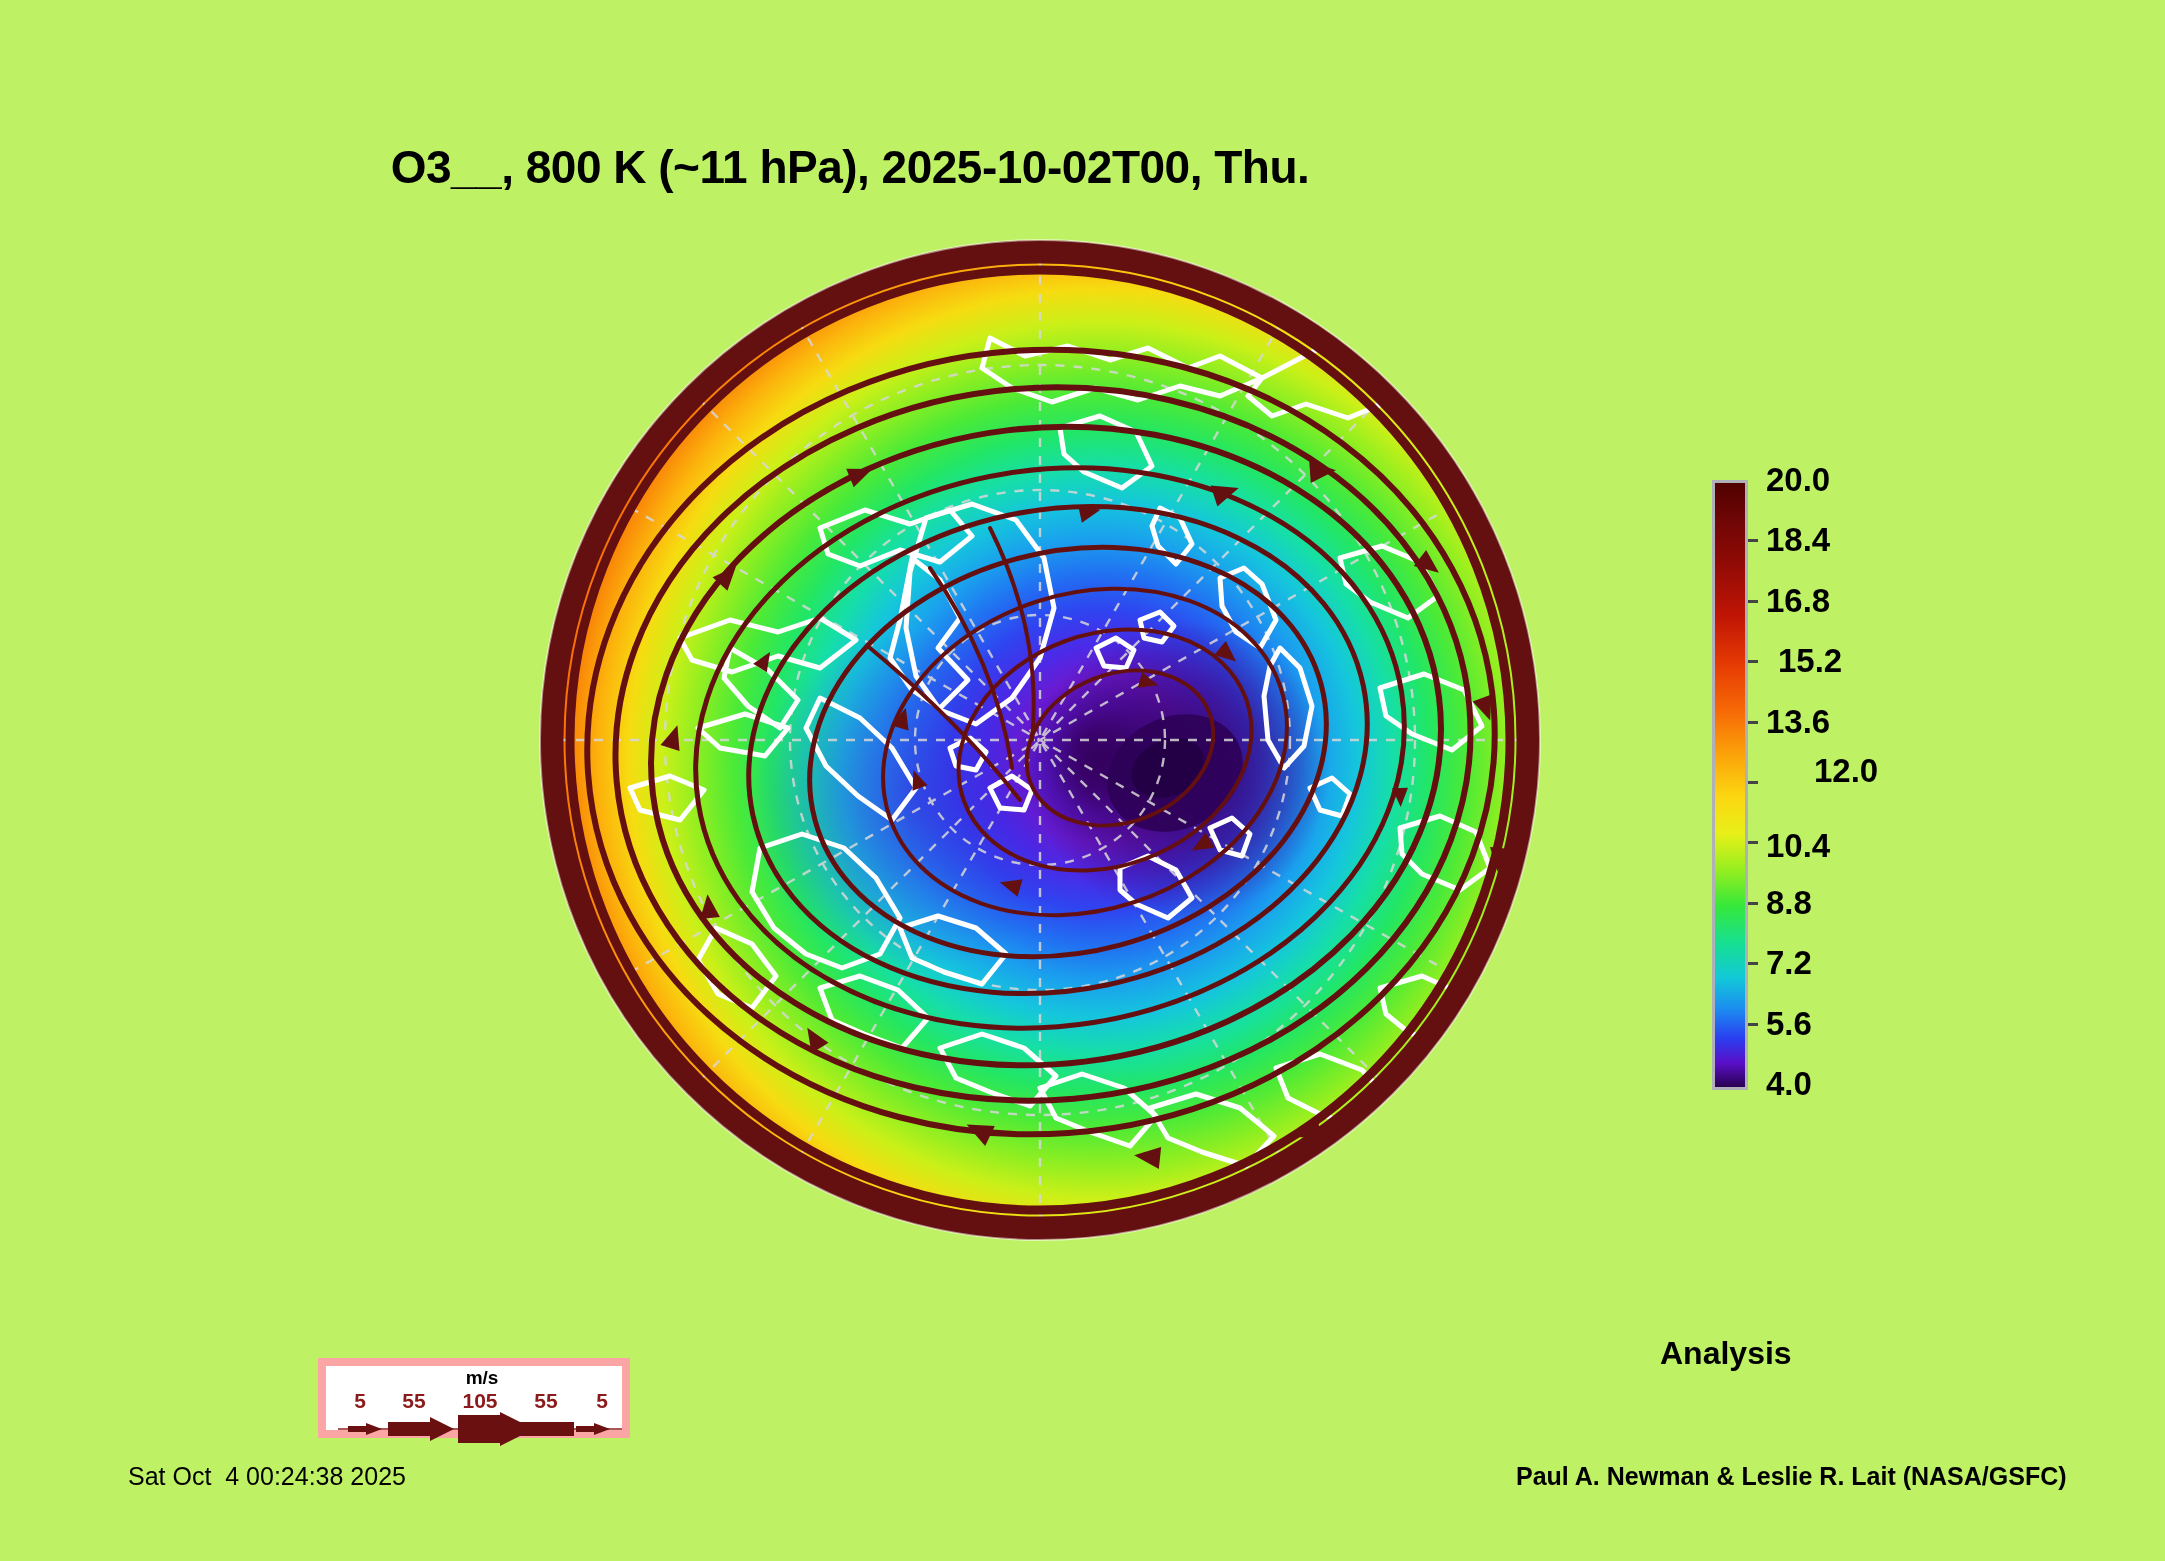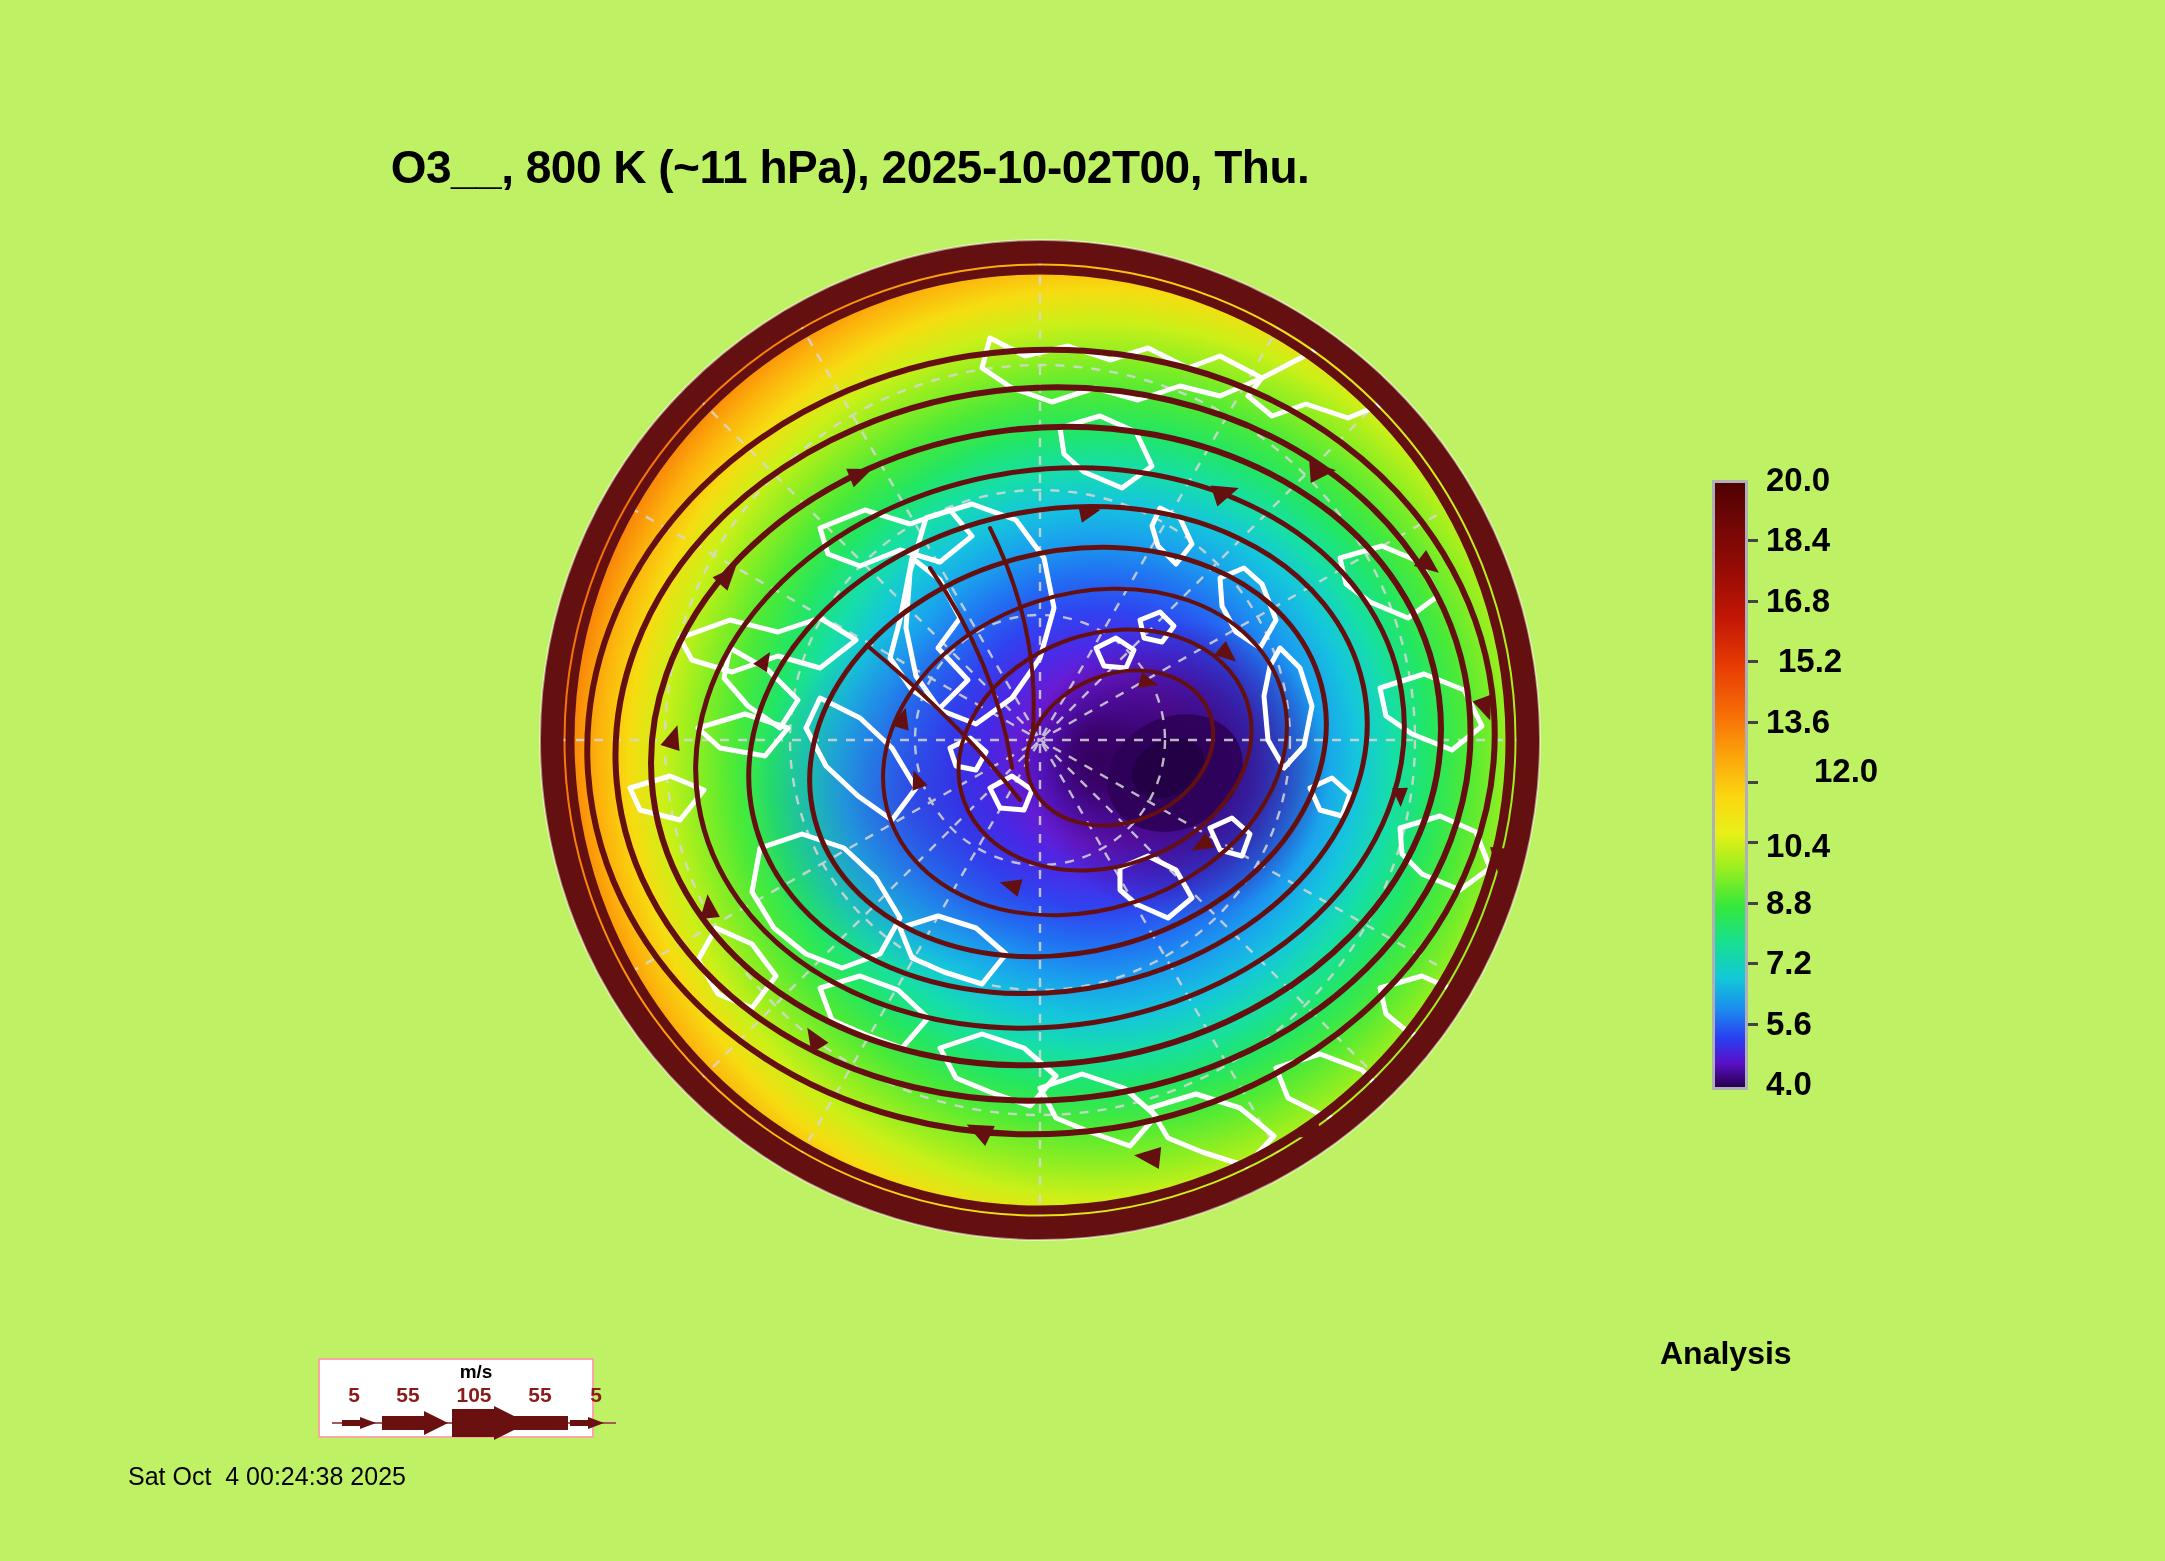--- a/index.html
+++ b/index.html
@@ -79,23 +79,23 @@
     color: #000;
     transform: translateY(-50%);
     white-space: pre;
   }
 
   
   #wind-legend {
     position: absolute;
     left: 318px;
     top: 1358px;
-    width: 276px;
+    width: 312px;
     height: 80px;
-    border: 2px solid #fca5a5;
+    border: 8px solid #fca5a5;
     box-sizing: border-box;
     background: #ffffff;
   }
   #wind-unit {
     position: absolute;
     left: 0;
     top: 1px;
     width: 312px;
     text-align: center;
     font-size: 19px;
@@ -373,13 +373,14 @@
     </svg>
   <div class="wind-num" style="left: 34px;">5</div>
       <div class="wind-num" style="left: 88px;">55</div>
       <div class="wind-num" style="left: 154px;">105</div>
       <div class="wind-num" style="left: 220px;">55</div>
       <div class="wind-num" style="left: 276px;">5</div>
     </div>
 
   <div id="analysis">Analysis</div>
   <div id="timestamp">Sat Oct  4 00:24:38 2025</div>
+  <div id="credits">Paul A. Newman &amp; Leslie R. Lait (NASA/GSFC)</div>
 </div>
 
 </body></html>

